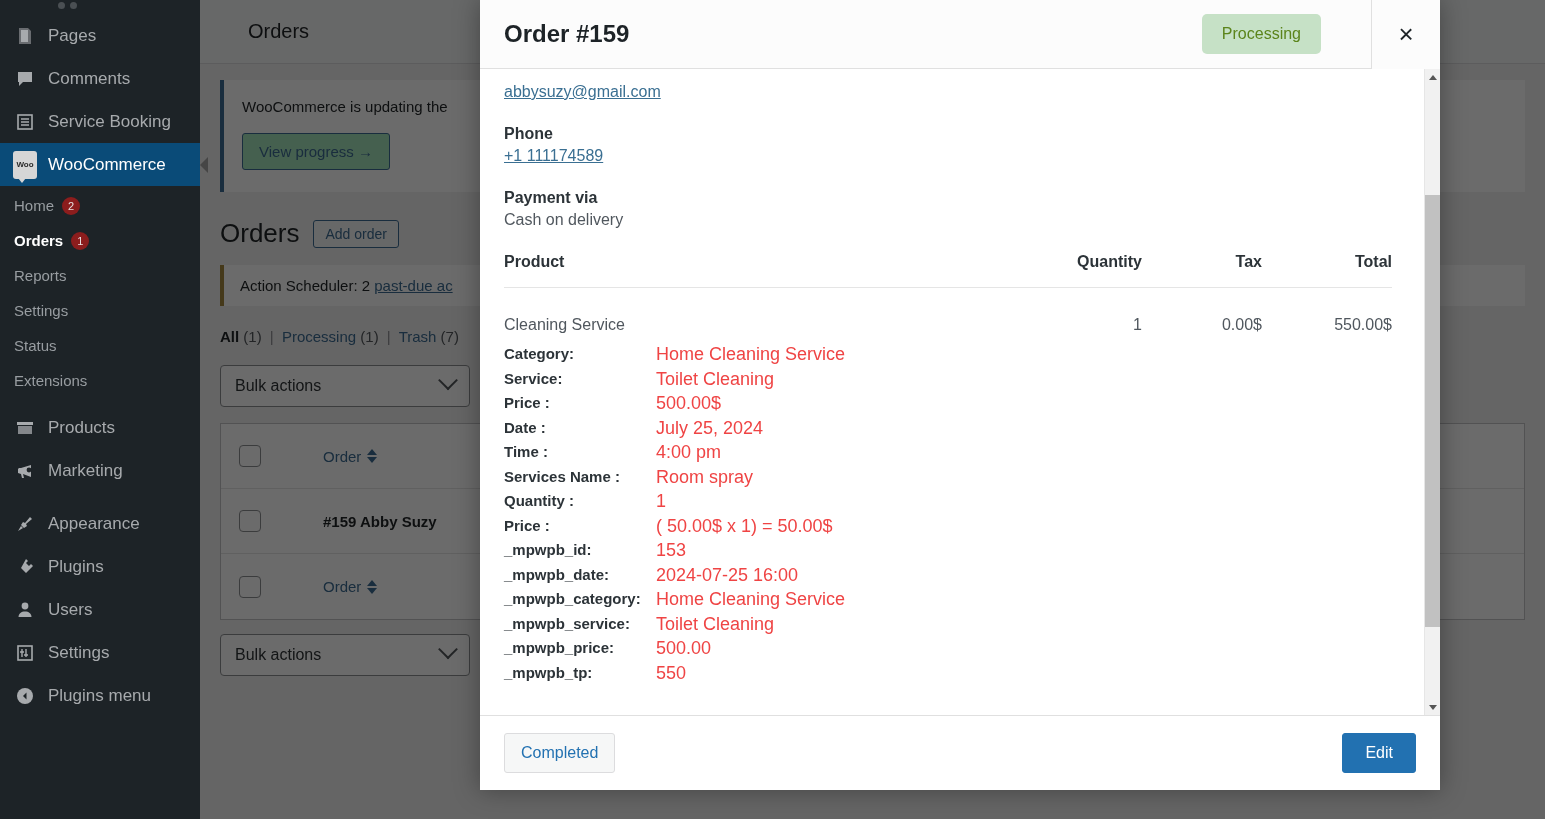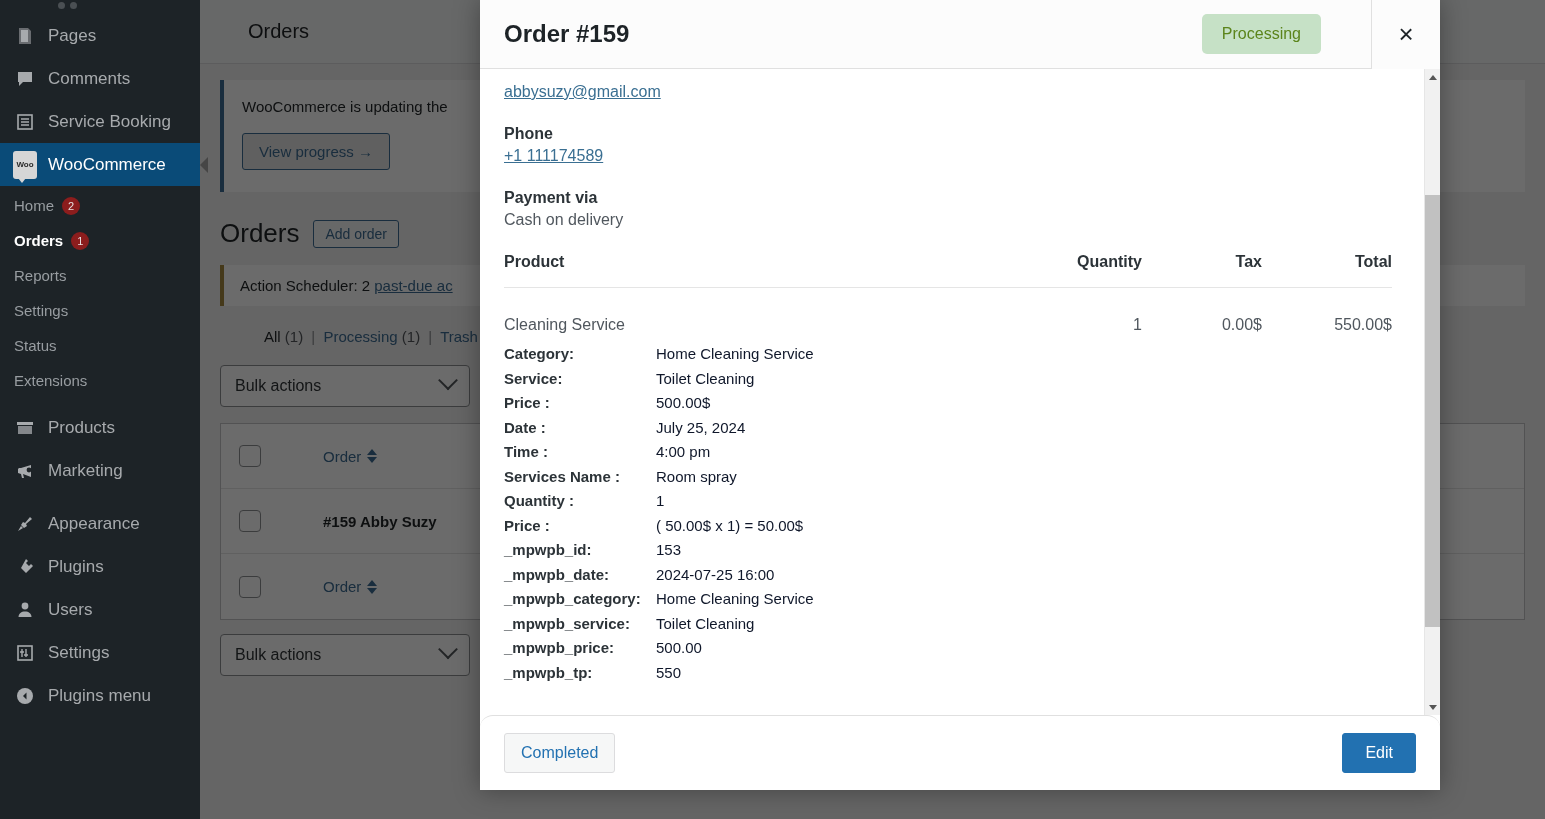--- a/index.html
+++ b/index.html
@@ -109,21 +109,21 @@
     margin: 16px 20px 0 20px;
     background: #fff;
     border-left: 4px solid #2271b1;
     padding: 18px 16px 22px 18px;
   }
   .notice-updating p { font-size: 15px; color: #1d2327; margin-bottom: 18px; }
   .btn-outline {
     display:inline-block;
     border: 1px solid #2271b1;
     color: #2271b1;
-    background: #e5e5e5;
+    background: #86efac;
     padding: 9px 16px;
     font-size: 15px;
     border-radius: 3px;
   }
   .page-head {
     display:flex; align-items:center; gap: 14px;
     padding: 26px 20px 6px 20px;
   }
   .page-head h1 { font-size: 26px; font-weight: 400; color:#1d2327; }
   .btn-small {
@@ -136,21 +136,21 @@
     border-left: 4px solid #b8860b;
     padding: 12px 16px;
     font-size: 15px; color:#1d2327;
   }
   .notice-scheduler a { color:#2271b1; }
   .subsubsub {
     padding: 22px 20px 6px 20px;
     font-size: 15px; color: #50575e;
   }
   .subsubsub a { color:#2271b1; text-decoration:none; }
-  .subsubsub .current { color:#1d2327; font-weight:400;margin-left:44px; }
+  .subsubsub .current { color:#1d2327; font-weight:700; }
   .subsubsub .cnt { color:#50575e; }
   .sep { color:#8c8f94; margin: 0 4px; }
   .bulk-row { padding: 14px 20px 0 20px; }
   .select-box {
     width: 250px; height: 42px;
     border: 1px solid #8c8f94; border-radius: 4px;
     background: #fff; color:#2c3338;
     font-size: 16px;
     display:flex; align-items:center; justify-content:space-between;
     padding: 0 14px;
@@ -247,21 +247,21 @@
     vertical-align: top; text-align: right;
   }
   table.products td.pcol { text-align: left; }
   th.qcol, td.qcol { width: 140px; }
   th.tcol, td.tcol { width: 120px; }
   th.tot, td.tot   { width: 130px; }
 
   .meta-list { margin-top: 8px; }
   .meta-row { display: flex; line-height: 24.5px; }
   .meta-k { font-size: 15px; font-weight: 700; color: #2c3338; width: 152px; flex:none;}
-  .meta-v { font-size: 15px; color: #0f172a; }
+  .meta-v { font-size: 18px; color: #ef4444; }
 
   
   .scrollbar {
     position: absolute; right: 0; top: 0;
     width: 16px; height: 100%;
     background: #f1f1f1;
     border-left: 1px solid #e6e6e6;
   }
   .sb-arrow {
     position:absolute; left:0; width:16px; height:16px;
@@ -278,21 +278,20 @@
     top: 126px; height: 432px;
     background: #c1c1c1;
   }
 
   .modal-footer {
     height: 75px; flex: none;
     border-top: 1px solid #e0e0e0;
     background: #fff;
     display: flex; align-items: center; justify-content: space-between;
     padding: 0 24px;
-    border-radius: 13px;
   }
   .btn-completed {
     border: 1px solid #dcdcde; background: #f6f7f7;
     color: #2271b1; font-size: 16px;
     padding: 10px 16px; border-radius: 3px; cursor: pointer;
     font-family: "Liberation Sans", sans-serif;
   }
   .btn-edit {
     border: 1px solid #2271b1; background: #2271b1;
     color: #fff; font-size: 16px;

